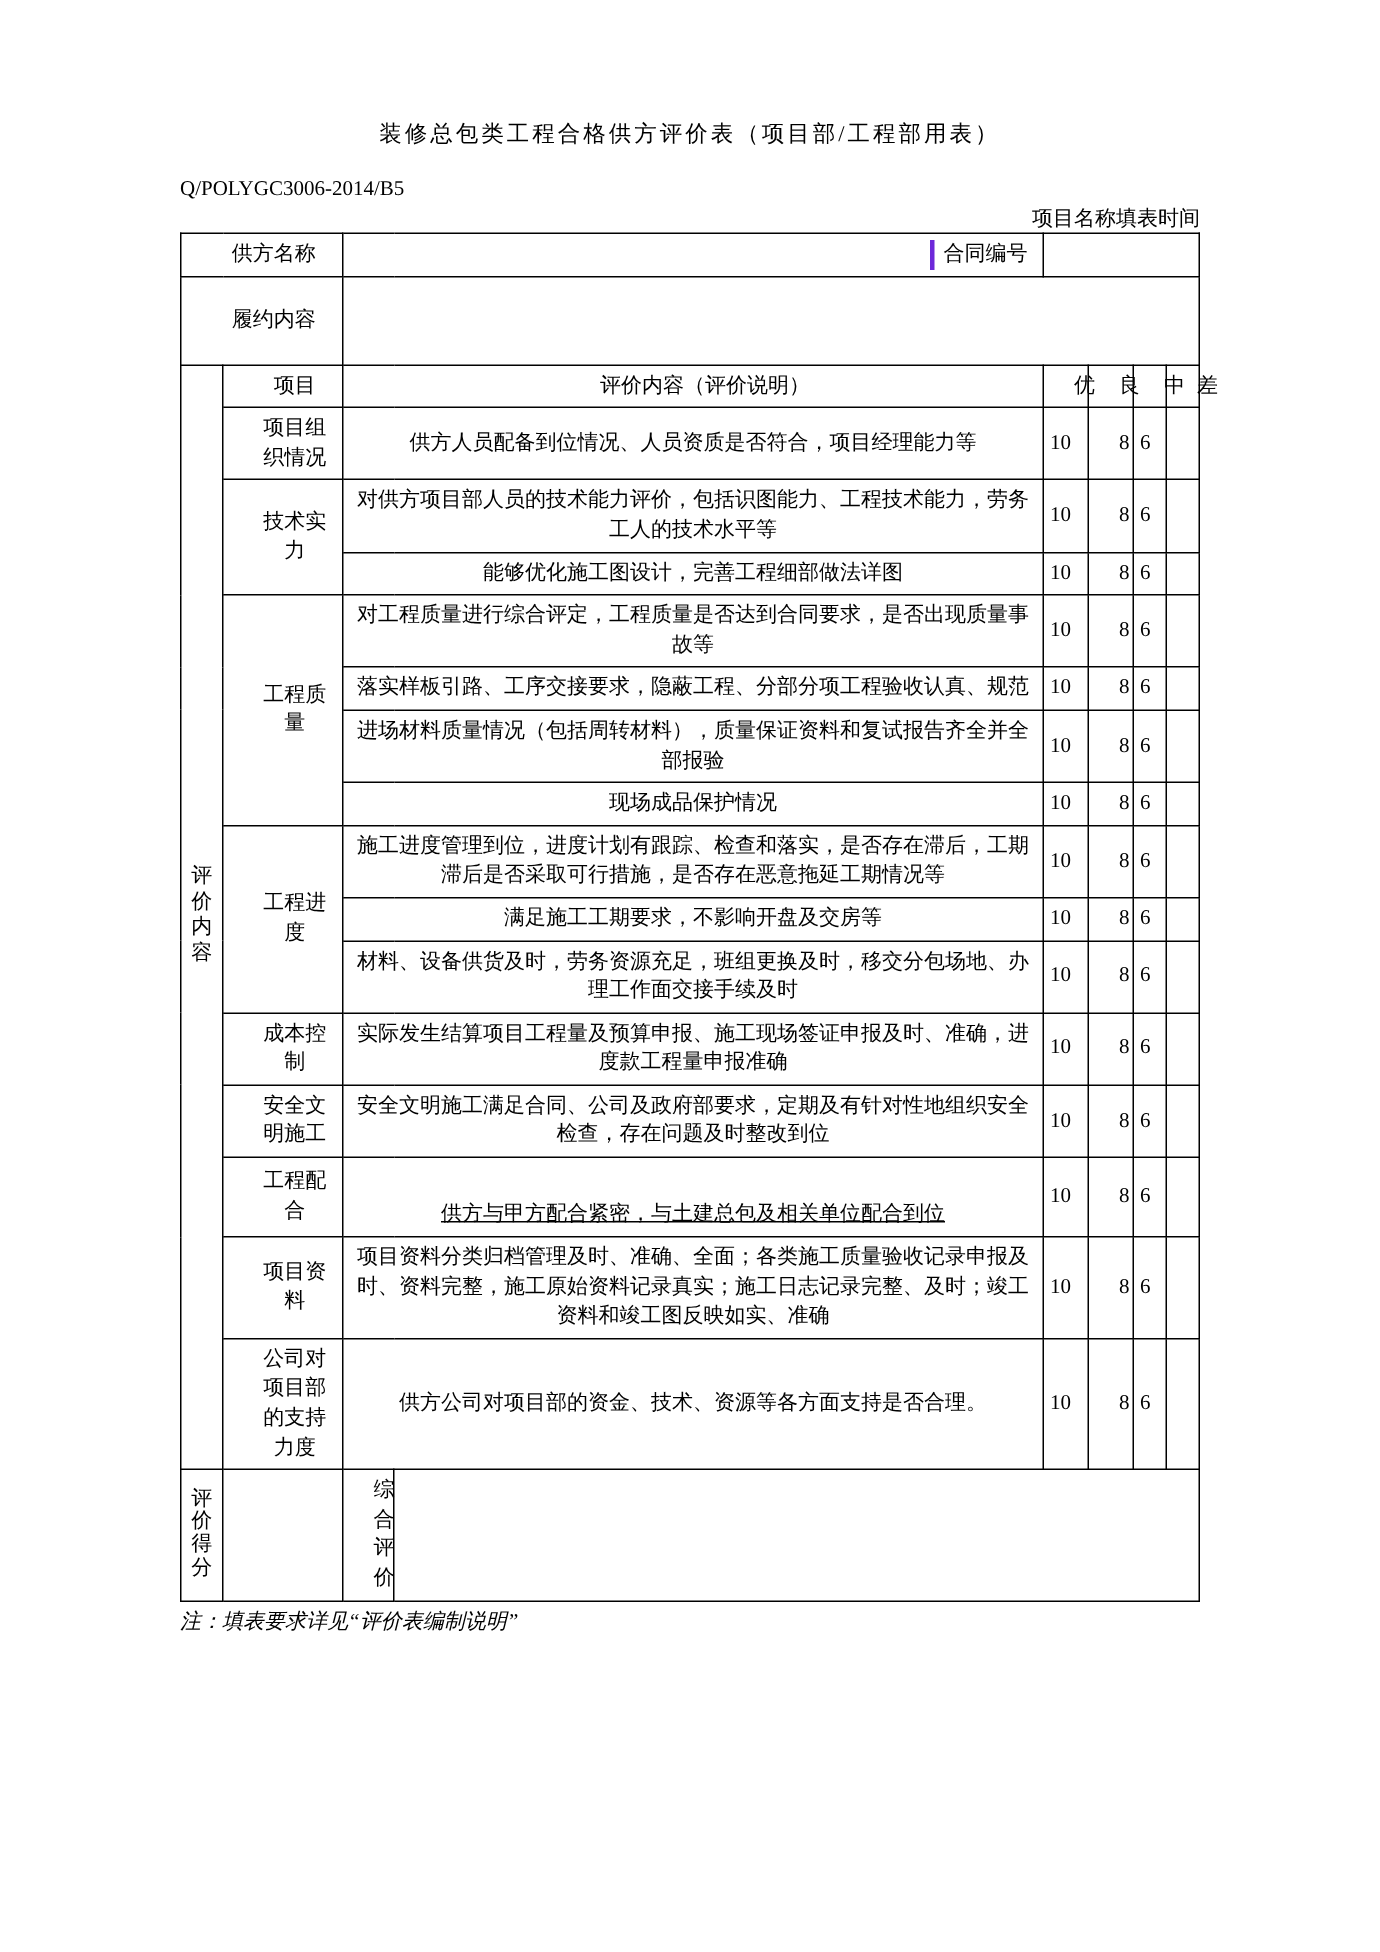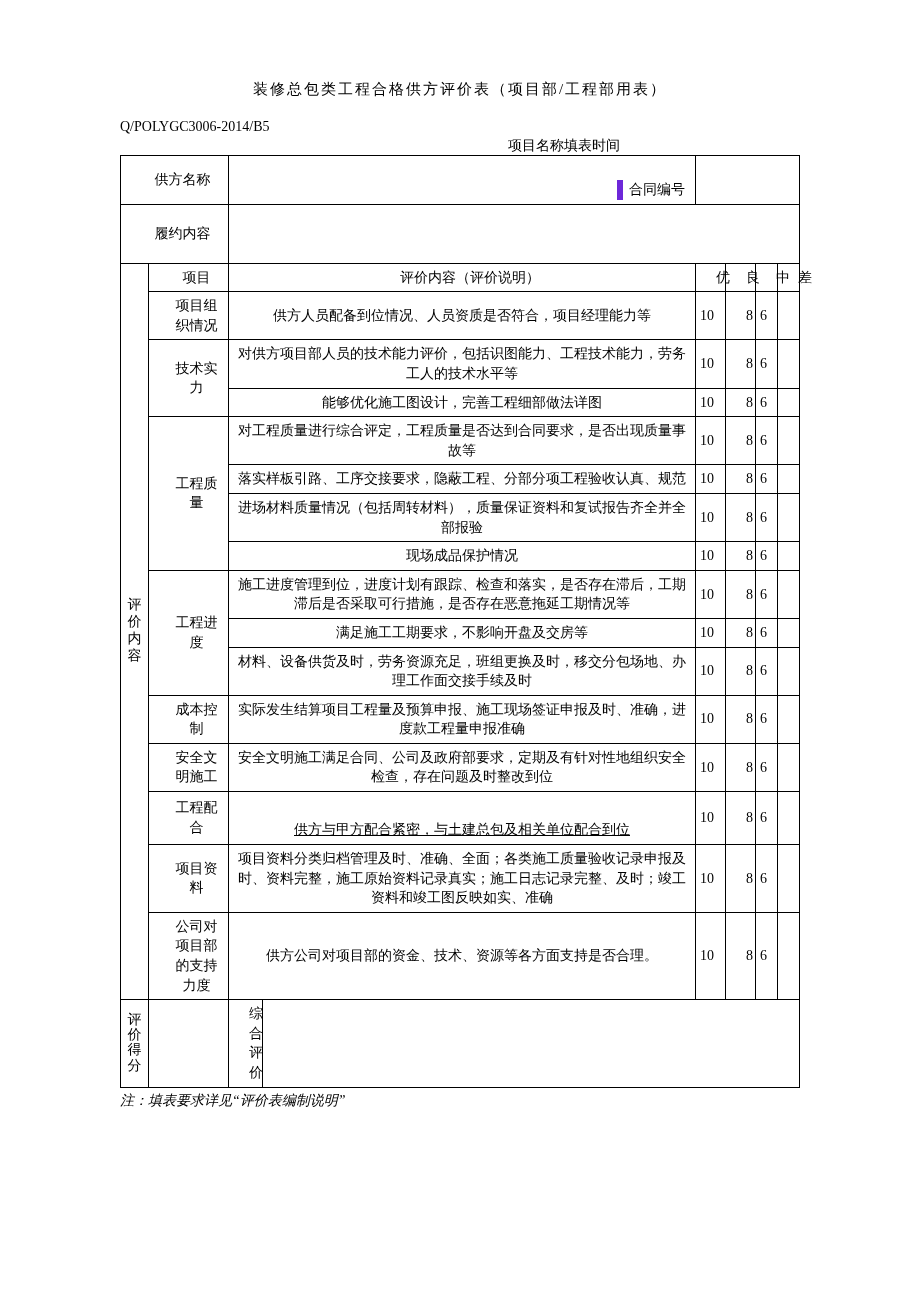--- a/index.html
+++ b/index.html
@@ -66,42 +66,42 @@
   </style>
 </head>
 <body>
 
 <h1>装修总包类工程合格供方评价表（项目部/工程部用表）</h1>
 
 <div class="doc-code">Q/POLYGC3006-2014/B5</div>
 
 <div class="meta-row">
   <span>项目名称</span>
-  <span style="margin-right:180px;">填表时间</span>
+  <span style="">填表时间</span>
 </div>
 
 <table>
   <colgroup>
     <col class="side">
     <col class="item">
     <col style="width:34px;">
     <col>
     <col class="score">
     <col class="score">
     <col style="width:22px;">
     <col style="width:22px;">
   </colgroup>
 
   <tbody>
       <tr>
     <td colspan="2" class="center">供方名称</td>
     <td colspan="2">
       <div style="display:flex;">
             <div style="flex:1;"></div>
-            <div style="border-left:6px solid #6d28d9;padding:0 6px;margin-top:20px;">合同编号</div>
+            <div style="border-left:3px solid #6d28d9;padding:0 6px;">合同编号</div>
           </div>
     </td>
     <td colspan="4"></td>
   </tr>
 
   <tr>
     <td colspan="2" class="center" style="height:50px;">履约内容</td>
     <td colspan="6"></td>
   </tr>
 

